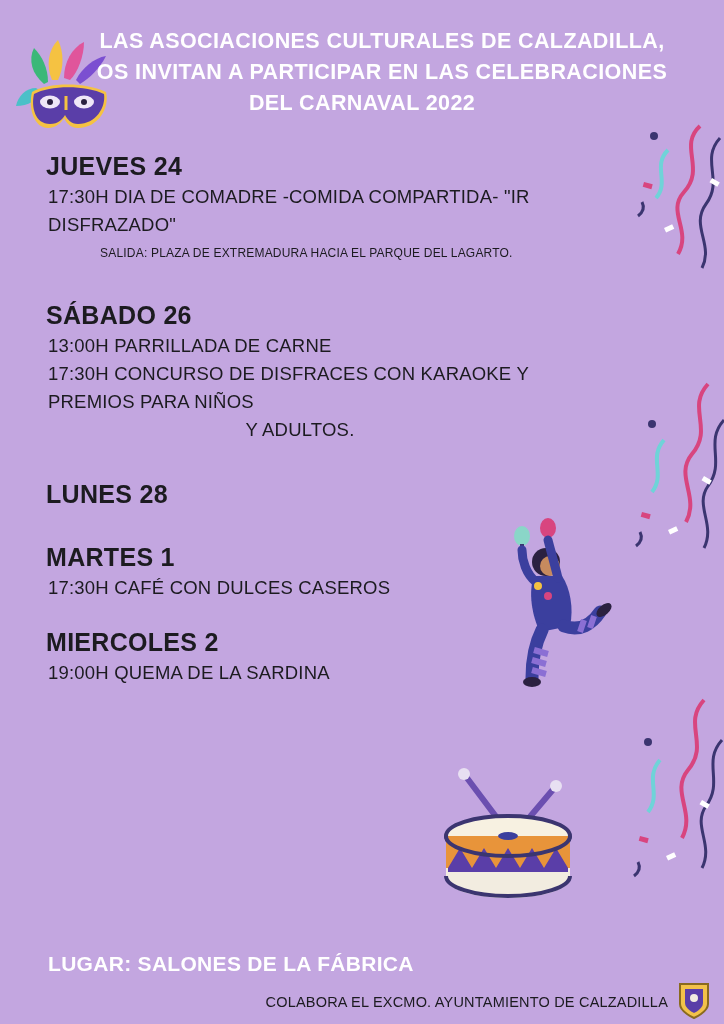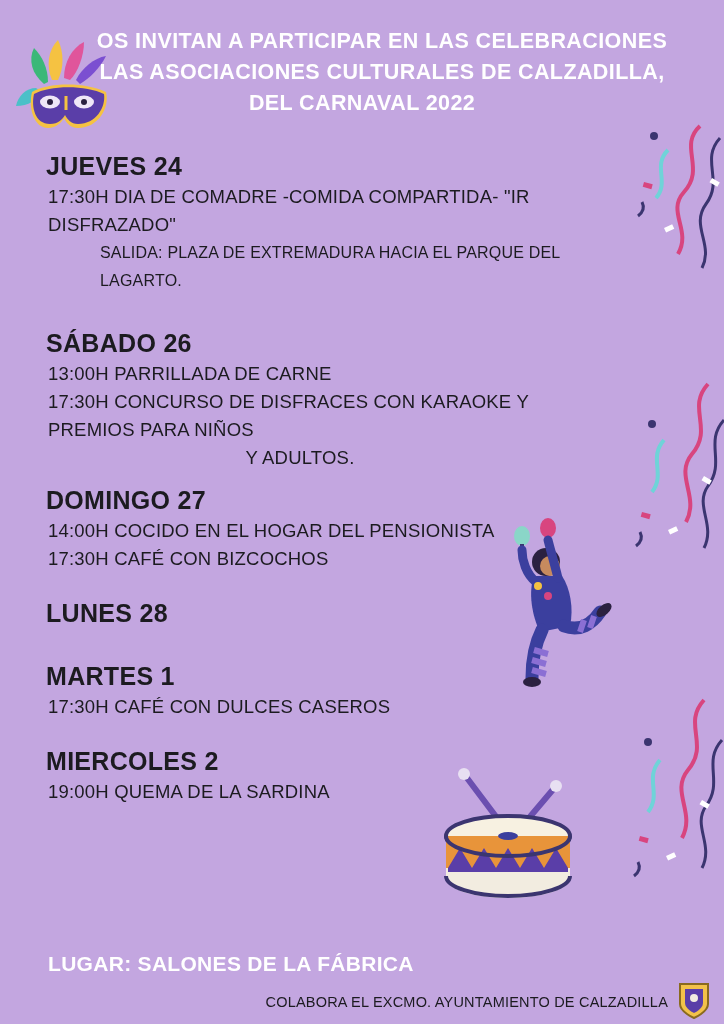--- a/index.html
+++ b/index.html
@@ -74,21 +74,21 @@
   .day-line {
     color: #1c1b20;
     font-size: 18.5px;
     letter-spacing: 0.2px;
     text-transform: uppercase;
     padding-left: 48px;
     line-height: 28px;
     font-family: "Liberation Sans", sans-serif;
   }
   .day-line.small {
-    font-size: 16px;
+    font-size: 12px;
     padding-left: 100px;
   }
   .day-line.center2 {
     padding-left: 0;
     text-align: center;
     padding-right: 18px;
   }
 
   .sp-22 { height: 22px; }
   .sp-30 { height: 30px; }
@@ -151,22 +151,22 @@
       <path d="M20 60 C36 51 72 51 90 60 C92 73 82 90 64 90 C57 90 53 85 51 81 C49 85 44 90 36 90 C21 90 17 73 20 60 Z" fill="#5a3ea8"></path>
       <ellipse cx="36" cy="68" rx="10" ry="6.5" fill="#efe7f7"></ellipse>
       <ellipse cx="70" cy="68" rx="10" ry="6.5" fill="#efe7f7"></ellipse>
       <circle cx="36" cy="68" r="3" fill="#2b2140"></circle>
       <circle cx="70" cy="68" r="3" fill="#2b2140"></circle>
       <path d="M52 62 L52 76" stroke="#f5c242" stroke-width="3" fill="none"></path>
     </svg>
   </div>
 
   <div class="header">
+    <div class="line l1">LAS ASOCIACIONES CULTURALES DE CALZADILLA,</div>
     <div class="line l2">OS INVITAN A PARTICIPAR EN LAS CELEBRACIONES</div>
-    <div class="line l1">LAS ASOCIACIONES CULTURALES DE CALZADILLA,</div>
     <div class="line l3">DEL CARNAVAL 2022</div>
   </div>
 
   <div class="deco deco-top-right">
     <svg viewBox="0 0 120 200" width="120" height="200">
       <path d="M92 6 C70 26 98 48 76 72 C58 92 84 110 70 134" stroke="#d8457f" stroke-width="4" fill="none"></path>
       <path d="M112 18 C92 40 116 60 98 84 C82 106 106 124 94 148" stroke="#3b3570" stroke-width="3" fill="none"></path>
       <path d="M60 30 C44 46 62 62 48 78" stroke="#6fd3d8" stroke-width="4" fill="none"></path>
       <circle cx="46" cy="16" r="4" fill="#3b3570"></circle>
       <rect x="56" y="108" width="9" height="5" fill="#ffffff" transform="rotate(-25 56 108)"></rect>
@@ -264,25 +264,20 @@
 
     <div class="day-block">
       <div class="day-title">SÁBADO 26</div>
       <div class="day-line">13:00H  PARRILLADA DE CARNE</div>
       <div class="day-line">17:30H CONCURSO DE DISFRACES CON KARAOKE Y  PREMIOS PARA NIÑOS</div>
       <div class="day-line center2">Y ADULTOS.</div>
     </div>
 
     <div class="sp-10"></div>
 
-    <div class="day-block">
-      <div class="day-title">DOMINGO 27</div>
-      <div class="day-line">14:00H COCIDO EN EL HOGAR DEL PENSIONISTA</div>
-      <div class="day-line">17:30H CAFÉ CON BIZCOCHOS</div>
-    </div>
 
     <div class="sp-22"></div>
 
     <div class="day-block">
       <div class="day-title">LUNES 28</div>
     </div>
 
     <div class="sp-30"></div>
 
     <div class="day-block">

